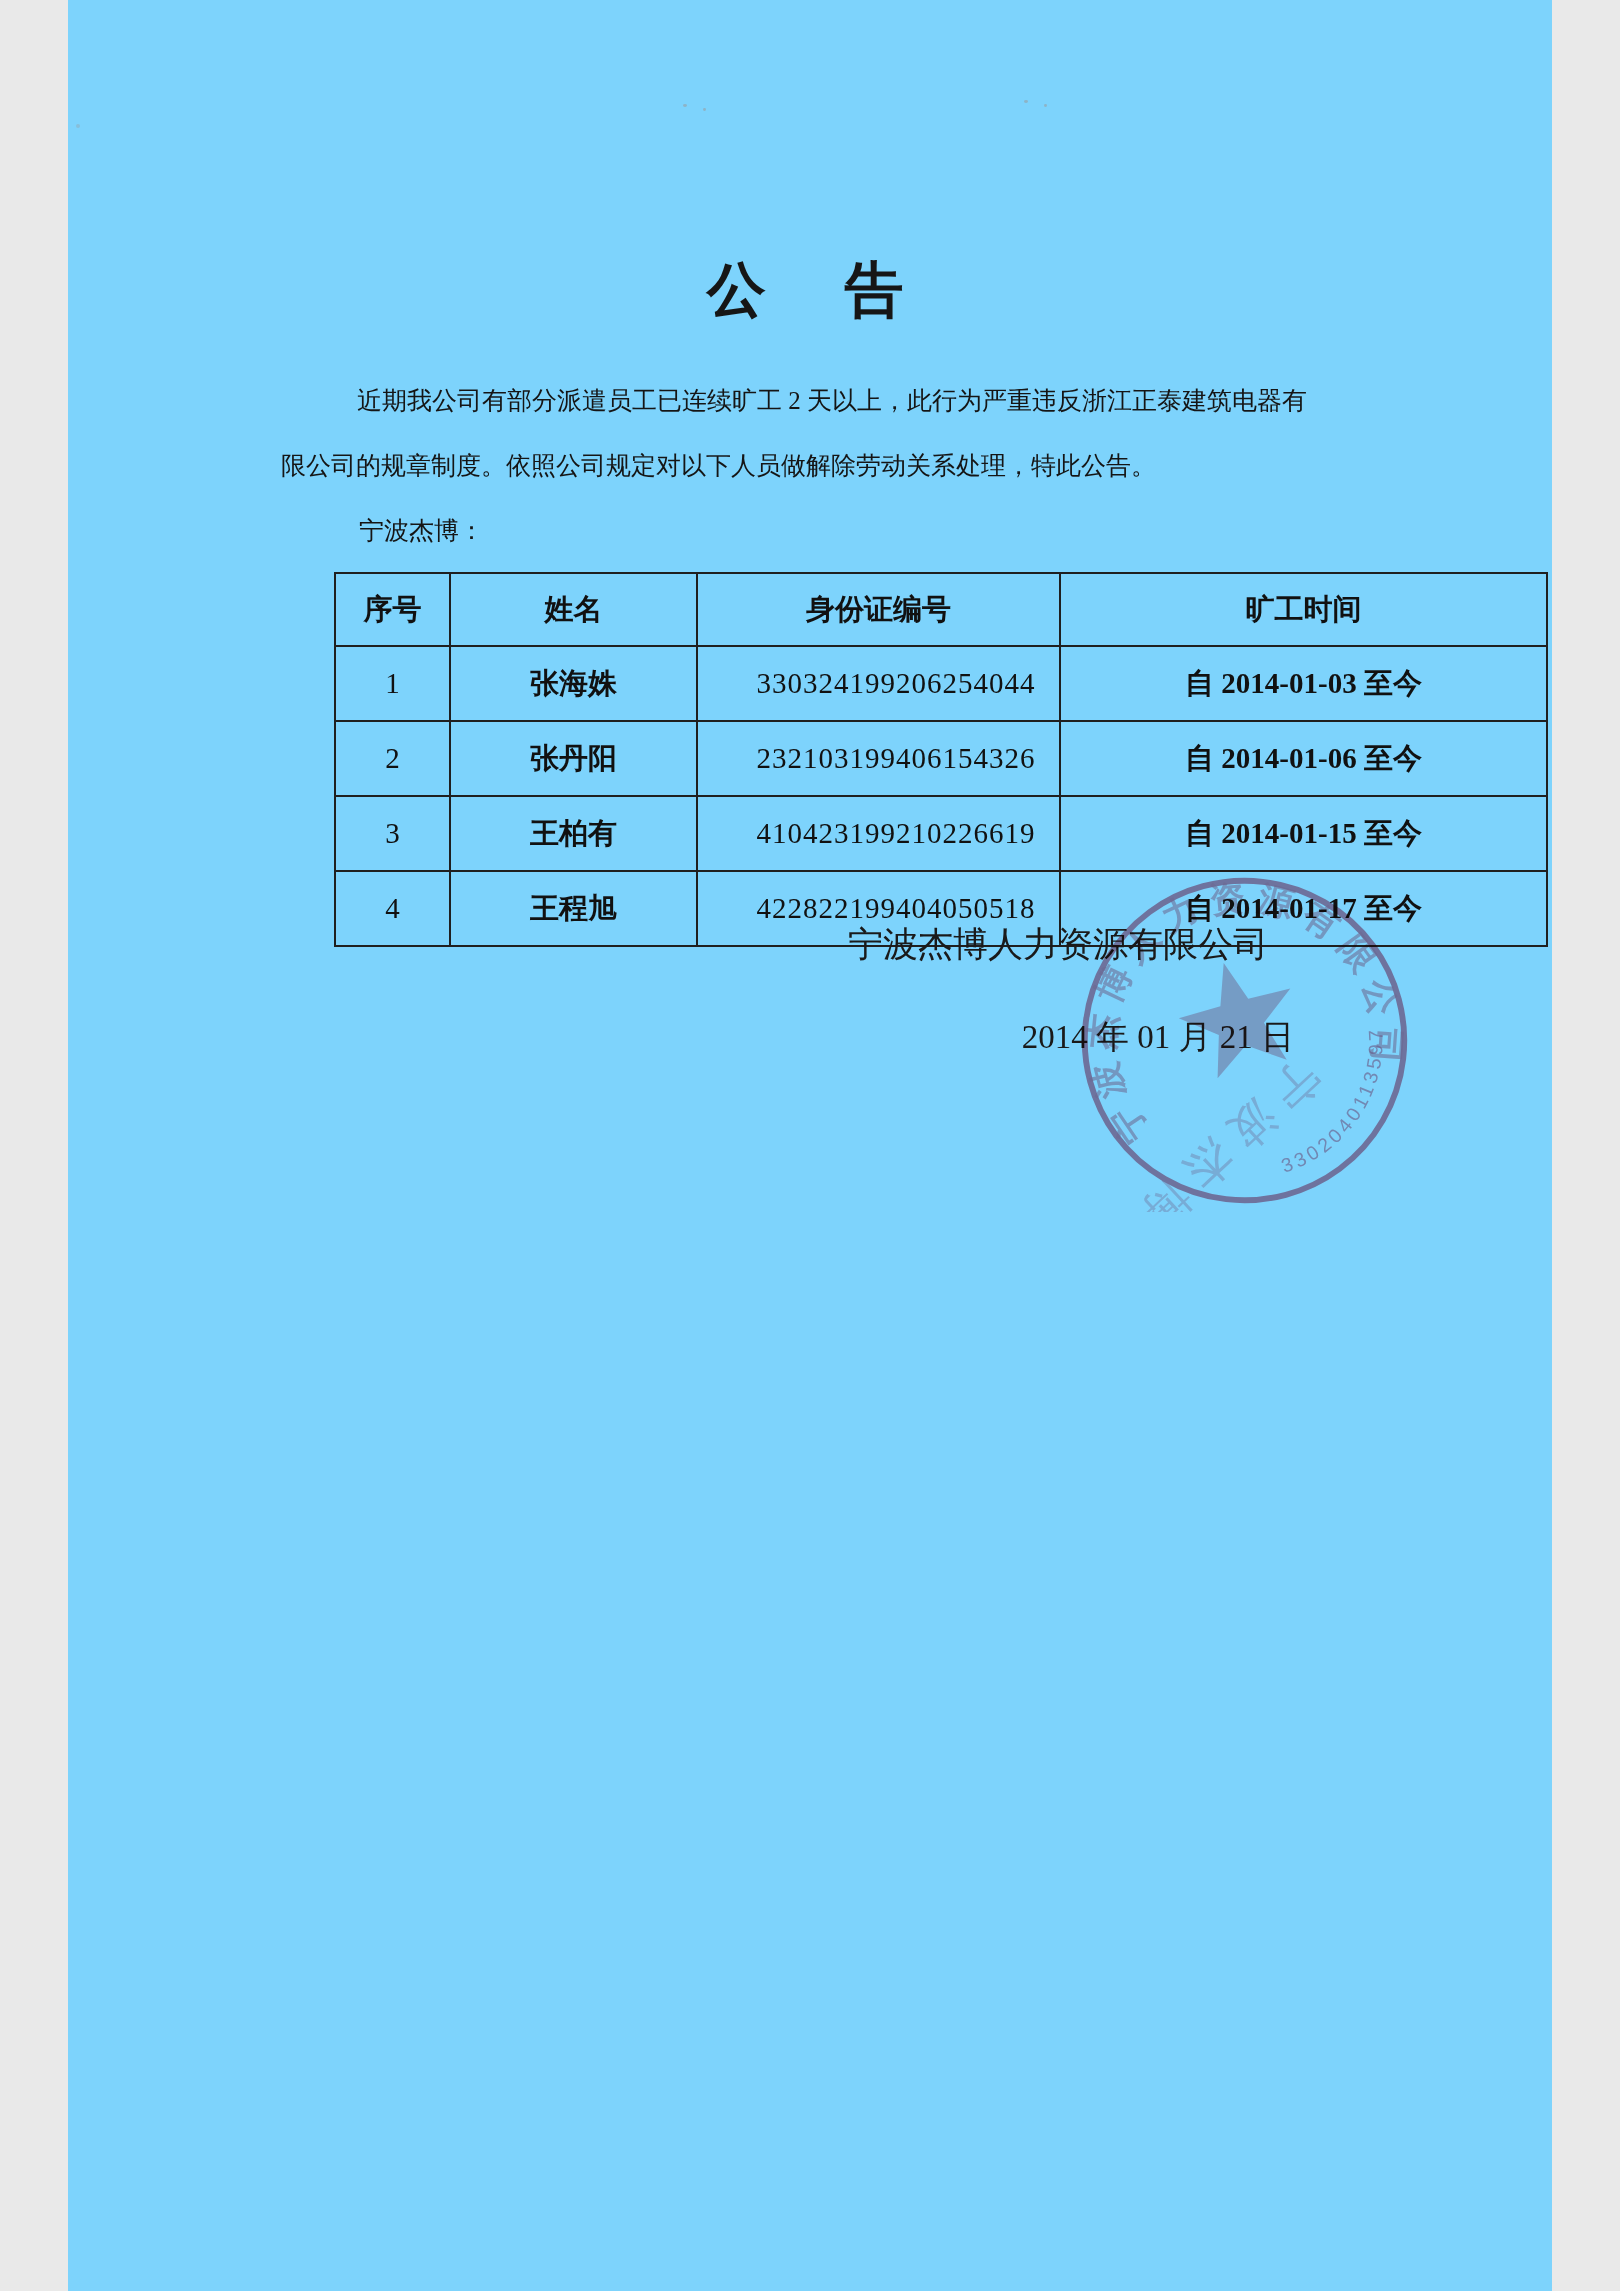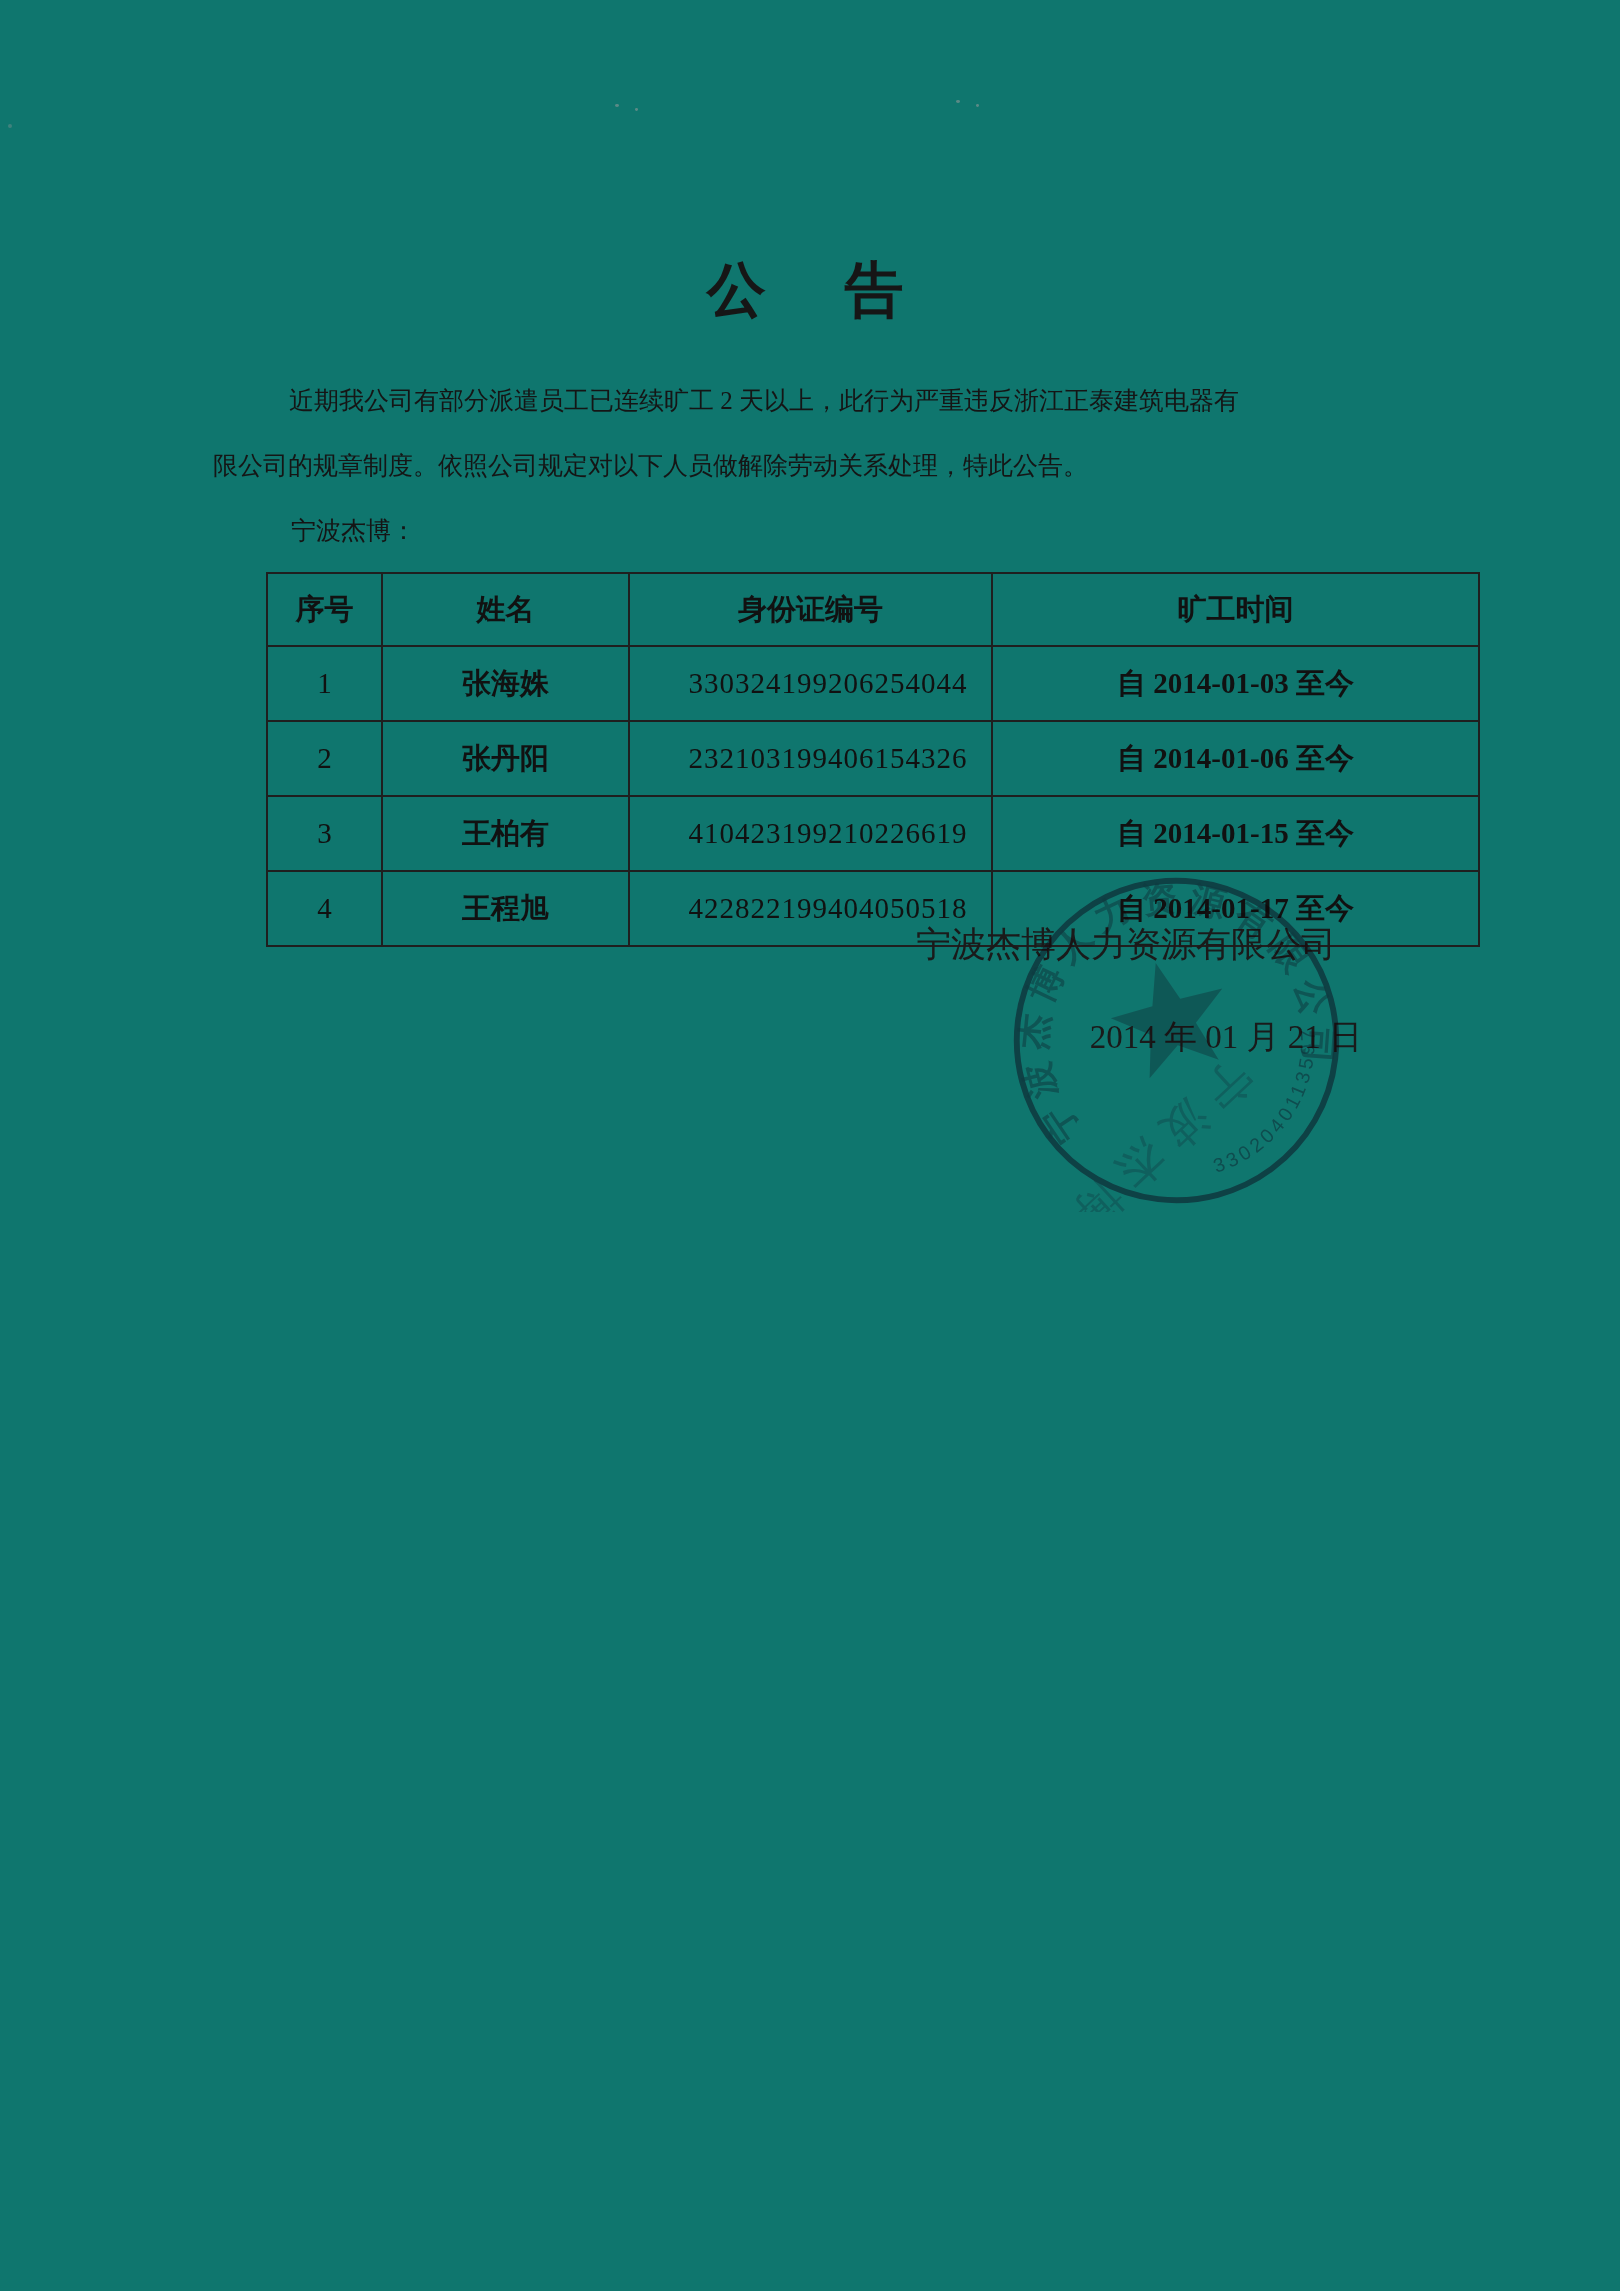--- a/index.html
+++ b/index.html
@@ -1,20 +1,20 @@
 <!DOCTYPE html>
 <html><head>
 <meta charset="utf-8">
 <style>
   html,body{margin:0;padding:0;background:#e9e9e9;}
   .page{
     position:relative;
-    width:1620px;height:2292px;
+    width:1484px;height:2292px;
     margin:0 auto;
-    background:#0f766e;
+    background:#7dd3fc;
     overflow:hidden;
     font-family:"Liberation Serif","DejaVu Serif",serif;
     color:#1b1b1b;
   }
   .doc-title{
     position:absolute;top:251px;left:0;width:100%;
     text-align:center;
     font-size:59px;font-weight:bold;
     letter-spacing:9.8px;
     color:#161616;

